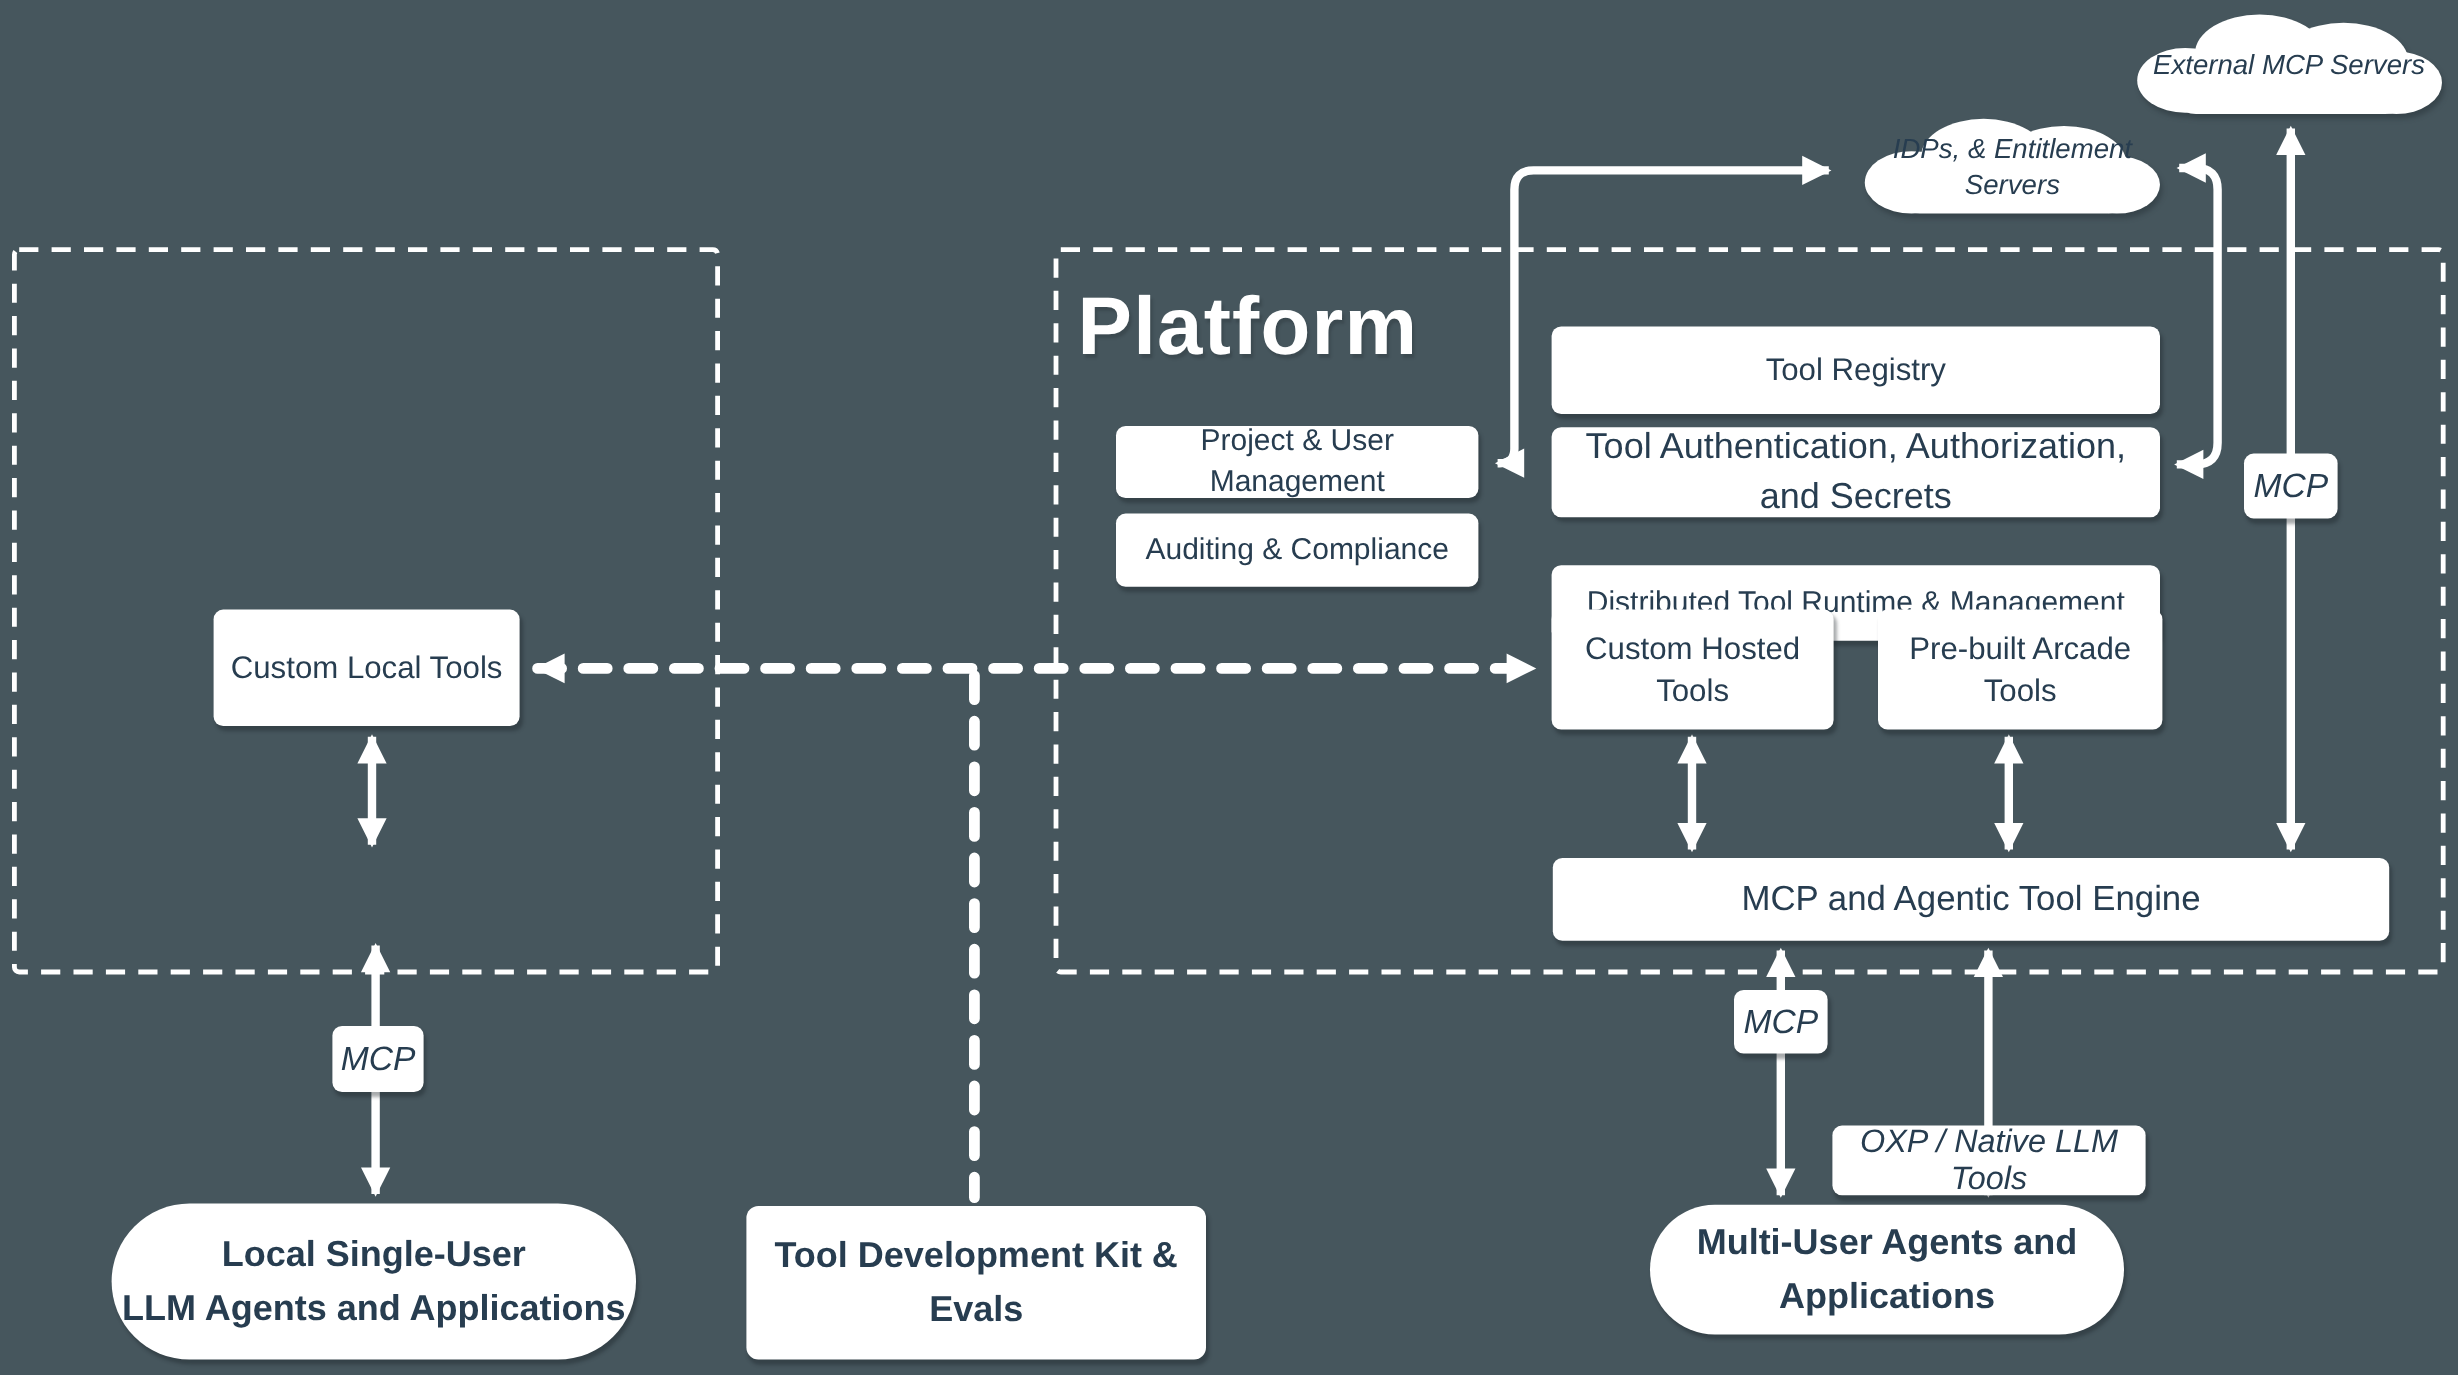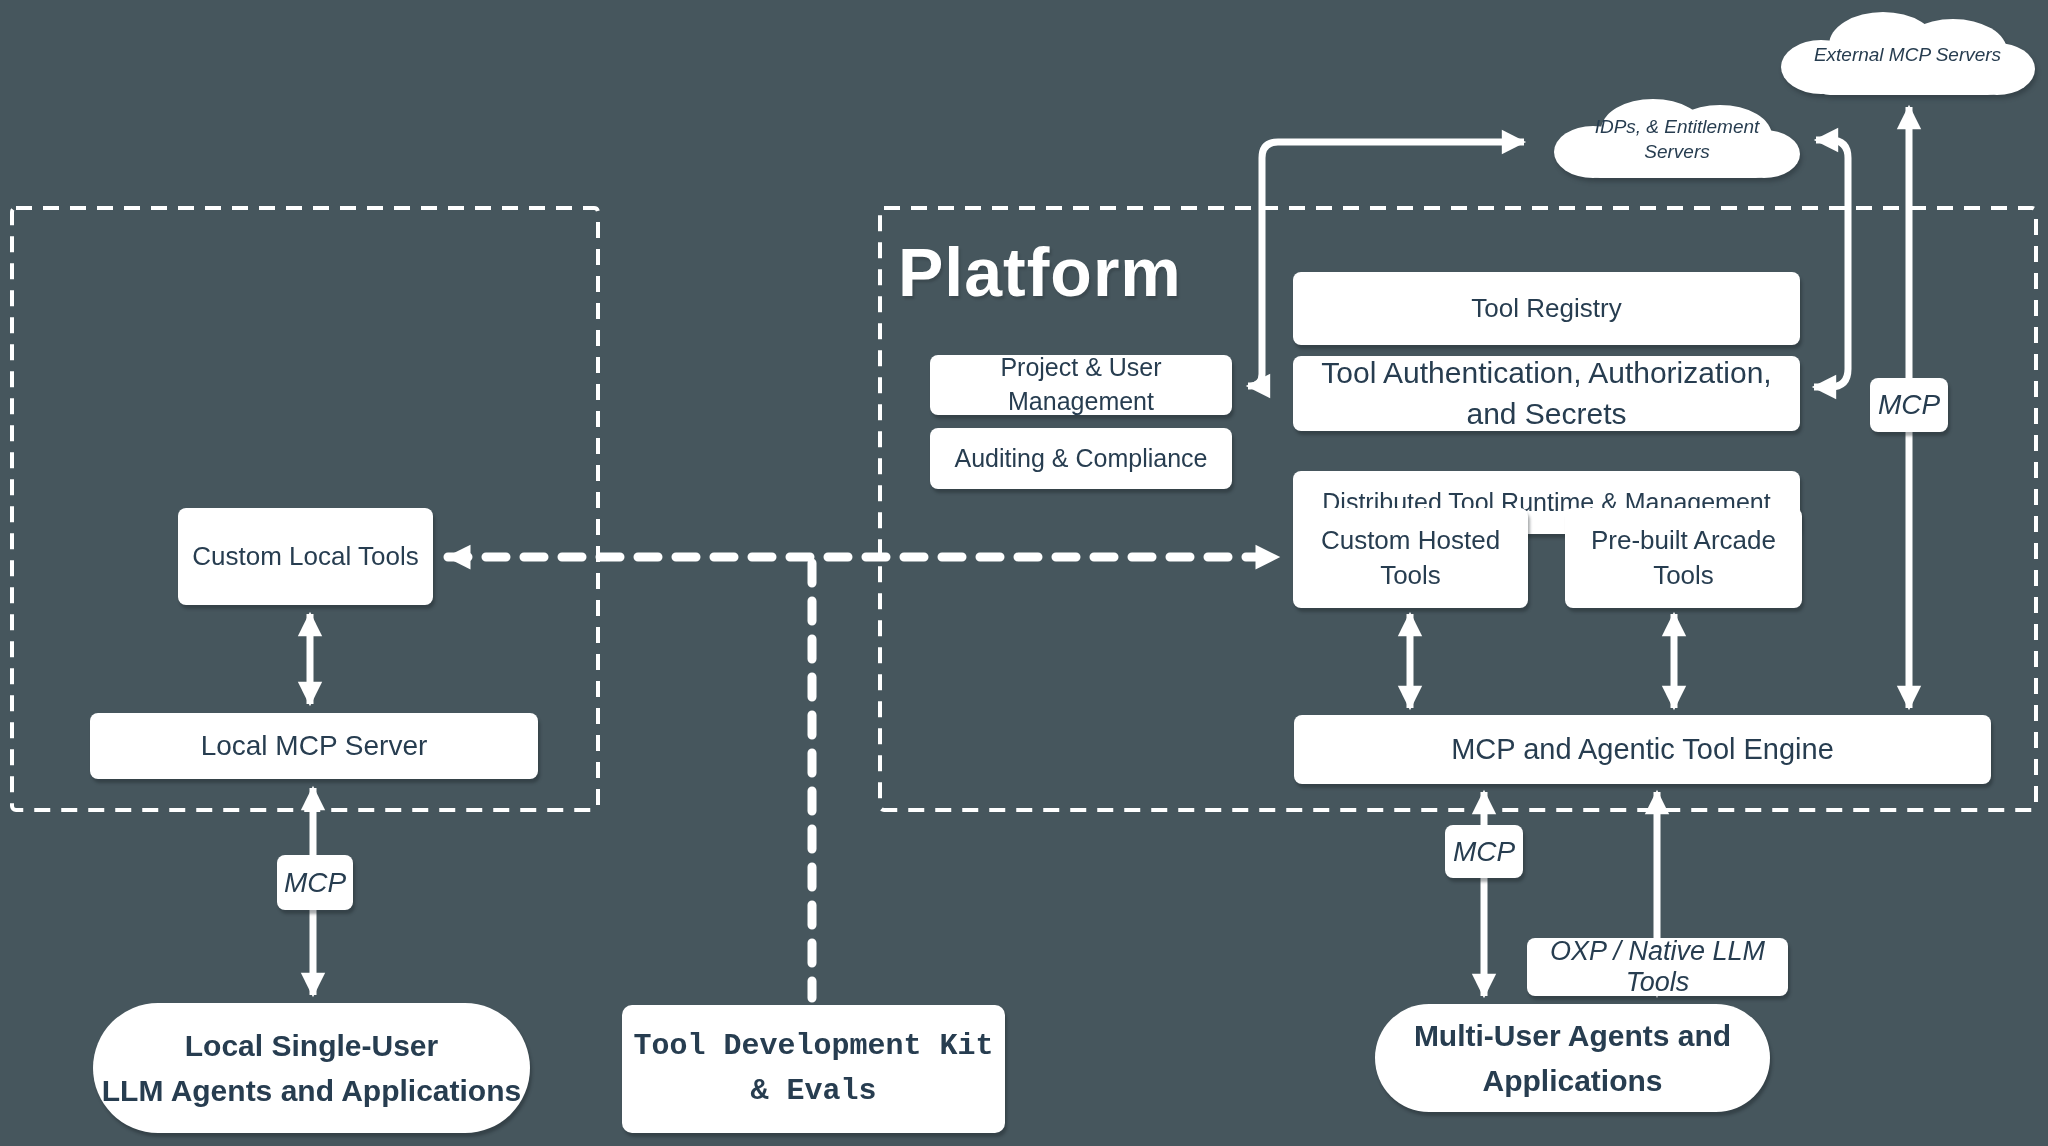--- a/index.html
+++ b/index.html
@@ -25,21 +25,21 @@
     display:flex;align-items:center;justify-content:center;text-align:center;
     color:#273D50;font-size:28px;font-style:italic;
     box-shadow:2px 4px 3px rgba(25,35,40,.38);
   }
   .cloud{position:absolute;}
   .cloud svg{position:absolute;left:0;top:0;width:100%;height:100%;
     filter:drop-shadow(2px 4px 2px rgba(25,35,40,.35));}
   .cloud .cloud-text{
     position:absolute;inset:0;display:flex;flex-direction:column;
     align-items:center;justify-content:center;
-    color:#273D50;font-size:19px;font-style:italic;line-height:1.3;text-align:center;
+    color:#273D50;font-size:23px;font-style:italic;line-height:1.3;text-align:center;
   }
 </style>
 </head>
 <body>
 
 <div id="stage">
 
   <svg id="arrow-layer" viewBox="0 0 2048 1146" xmlns="http://www.w3.org/2000/svg">
     <defs>
       <marker id="ah" viewBox="0 0 12 12" refX="10.5" refY="6" markerWidth="3.8" markerHeight="3.8" orient="auto-start-reverse">
@@ -90,38 +90,37 @@
       <ellipse cx="216" cy="62" rx="36" ry="24" fill="#FFFFFF"></ellipse>
       <rect x="30" y="42" width="200" height="44" rx="22" fill="#FFFFFF"></rect>
     </svg>
     <div class="cloud-text">
       <span>IDPs, &amp; Entitlement</span>
       <span>Servers</span>
     </div>
   </div>
 
   <div class="node" style="left:178px;top:508px;width:255px;height:97px;">Custom Local Tools</div>
-  <div class="node" style="left:90px;top:713px;width:448px;height:66px;font-size:28px;">Local MCP Server</div>
 
   <div class="node" style="left:930px;top:355px;width:302px;height:60px;font-size:25px;">Project &amp; User Management</div>
   <div class="node" style="left:1293px;top:272px;width:507px;height:73px;">Tool Registry</div>
   <div class="node" style="left:930px;top:428px;width:302px;height:61px;font-size:25px;">Auditing &amp; Compliance</div>
   <div class="node" style="left:1293px;top:356px;width:507px;height:75px;font-size:30px;">Tool Authentication, Authorization, and Secrets</div>
   <div class="node" style="left:1293px;top:442px;width:507px;height:63px;font-size:25px;margin-top:29px;">Distributed Tool Runtime &amp; Management</div>
   <div class="node" style="left:1293px;top:508px;width:235px;height:100px;">Custom Hosted Tools</div>
   <div class="node" style="left:1565px;top:508px;width:237px;height:100px;">Pre-built Arcade Tools</div>
   <div class="node" style="left:1294px;top:715px;width:697px;height:69px;font-size:29px;">MCP and Agentic Tool Engine</div>
 
   <div class="node bold pill" style="left:93px;top:1003px;width:437px;height:130px;">
     <div>
       <div>Local Single-User</div>
       <div>LLM Agents and Applications</div>
     </div>
   </div>
-  <div class="node bold" style="left:622px;top:1005px;width:383px;height:128px;border-radius:10px;font-family:Liberation Mono, monospace;">Tool Development Kit &amp; Evals</div>
+  <div class="node bold" style="left:622px;top:1005px;width:383px;height:128px;border-radius:10px;">Tool Development Kit &amp; Evals</div>
   <div class="node bold pill" style="left:1375px;top:1004px;width:395px;height:108px;">
     <div>
       <div>Multi-User Agents and</div>
       <div>Applications</div>
     </div>
   </div>
 
   <div class="edge-label" style="left:277px;top:855px;width:76px;height:55px;">MCP</div>
   <div class="edge-label" style="left:1445px;top:825px;width:78px;height:53px;">MCP</div>
   <div class="edge-label" style="left:1870px;top:378px;width:78px;height:54px;">MCP</div>

